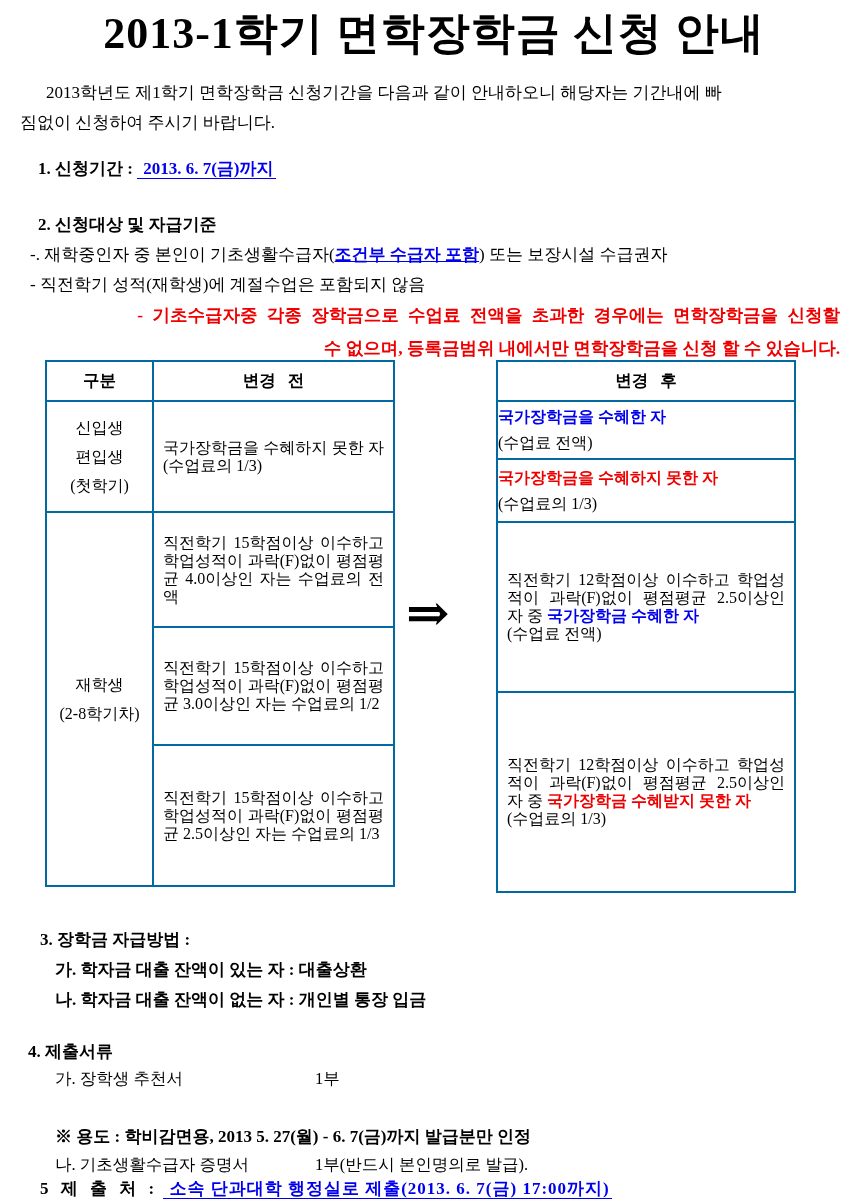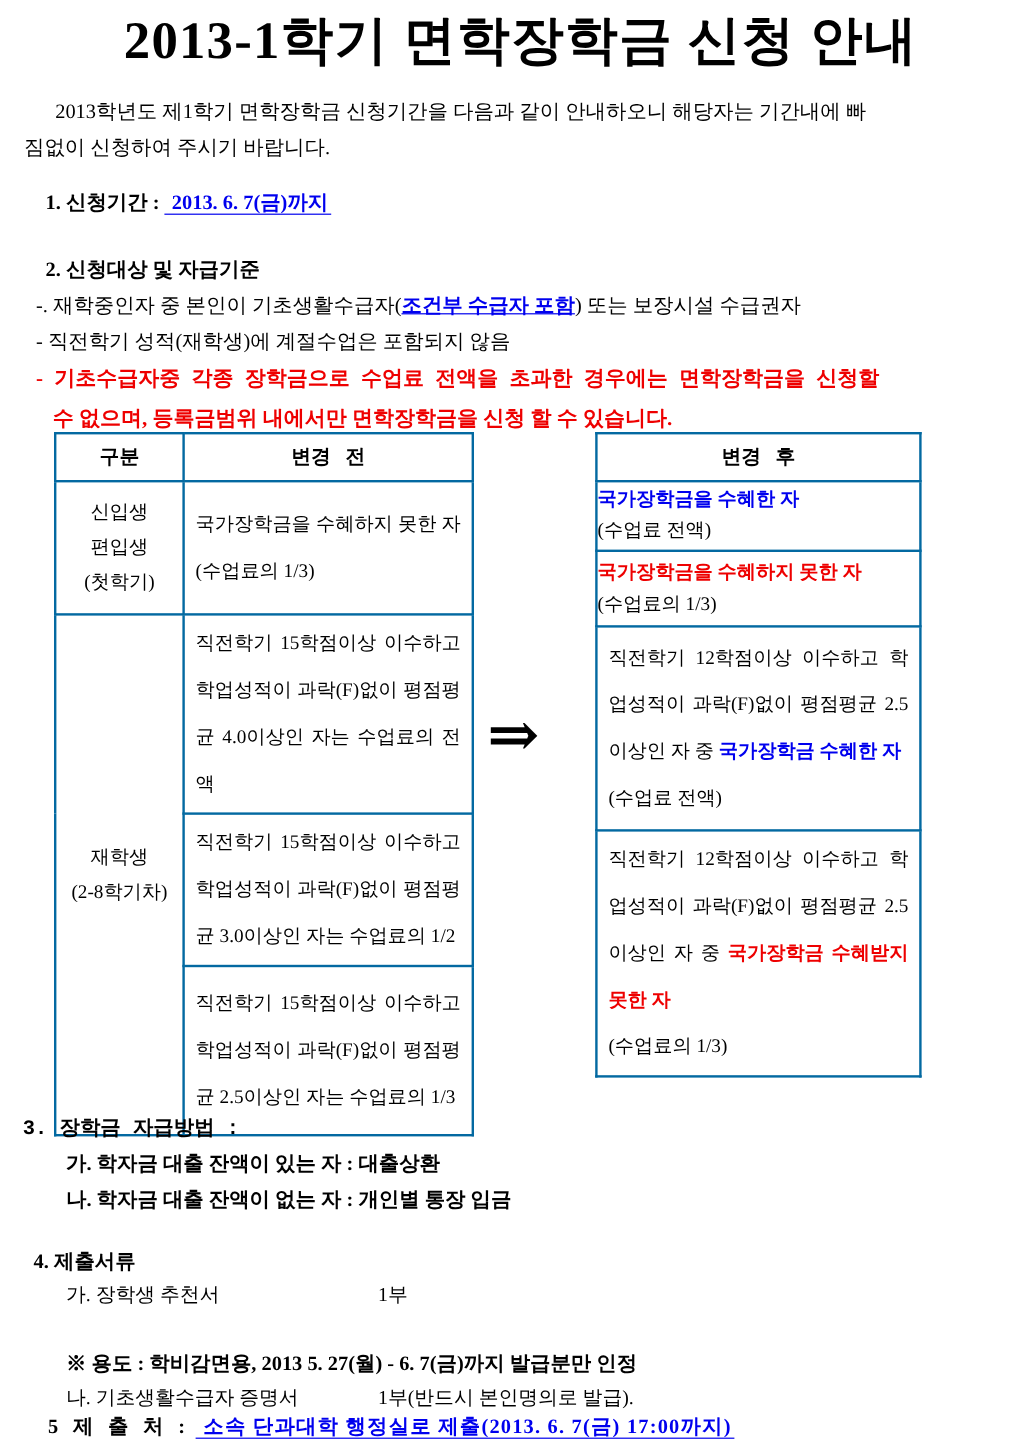--- a/index.html
+++ b/index.html
@@ -24,40 +24,40 @@
   .sec1{top:157px;left:38px;}
   .link-style{
     color:var(--blue);font-weight:bold;
     border-bottom:1.5px solid var(--blue);padding-left:6px;padding-right:2px;
   }
   .sec2h{top:213px;left:38px;}
   .sec2a{top:243px;left:30px;}
   .sec2b{top:273px;left:30px;}
   .warn{
     position:absolute;top:299px;left:30px;width:810px;
-    font-size:17.5px;font-weight:bold;color:var(--red);line-height:33px;
+    font-size:17.5px;font-weight:bold;color:var(--red);line-height:33px;text-align:right;
   }
   .warn .l1{display:block;word-spacing:5px;}
   .warn .l2{display:block;padding-left:14px;}
   .tbl{
     position:absolute;border-collapse:collapse;table-layout:fixed;
     font-size:16px;
   }
   .tbl th,.tbl td{border:2px solid #0369a1;vertical-align:middle;}
   .tbl th{font-size:16.5px;word-spacing:8px;height:36px;}
   .tbl-left{top:360px;left:45px;width:348px;}
-  .tbl-right{top:360px;left:496px;width:272px;}
+  .tbl-right{top:360px;left:496px;width:300px;}
   .cat{text-align:center;font-weight:normal;white-space:pre-line;line-height:29px;}
-  .cell{padding:4px 9px;text-align:justify;word-break:break-all;line-height:39px;}
+  .cell{padding:4px 9px;text-align:justify;word-break:break-all;line-height:18px;}
   .cell-tl{padding:2px 0;text-align:left;line-height:26px;vertical-align:middle;border-radius:21px;}
   .arrow{
     position:absolute;top:588px;left:406px;font-size:52px;font-weight:bold;
     line-height:52px;
   }
-  .sec3h{top:928px;left:19px;font-family:Liberation Mono, monospace;}
+  .sec3h{top:928px;left:40px;}
   .sec3a{top:958px;left:55px;}
   .sec3b{top:988px;left:55px;text-align:right;}
   .sec4h{top:1040px;left:28px;}
   .docline{position:absolute;font-size:16.5px;}
   .sec4a{top:1068px;left:55px;width:700px;}
   .sec4b{top:1154px;left:55px;width:700px;}
   .qty{position:absolute;left:260px;top:0;}
   .sec4n{top:1125px;left:55px;}
   .sec5{top:1177px;left:40px;letter-spacing:1px;}
   .sec5 .label{letter-spacing:4px;}

